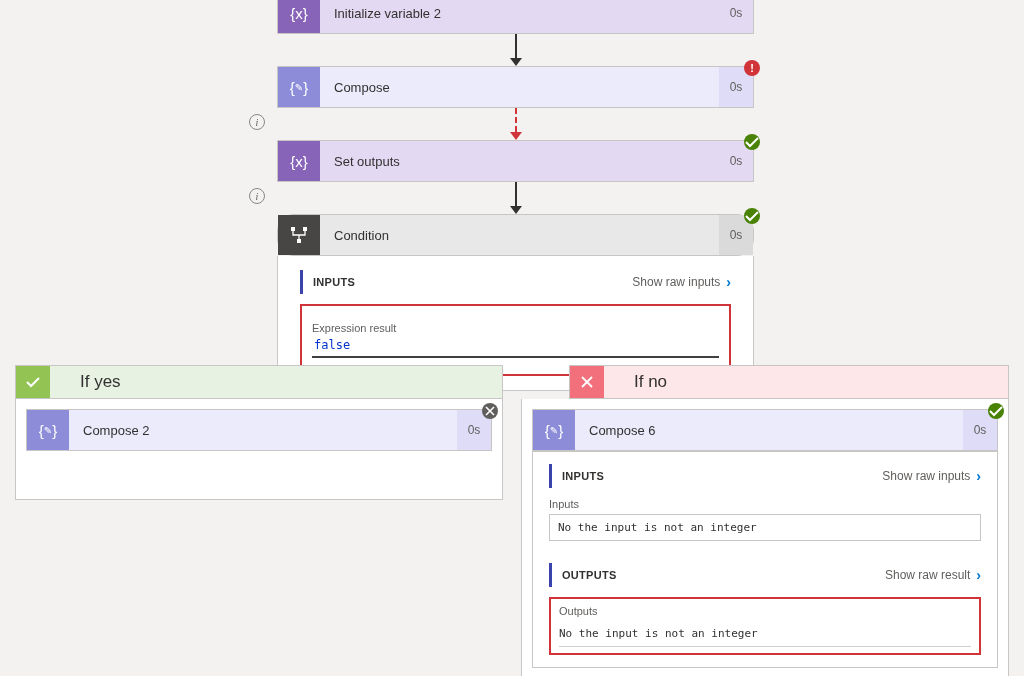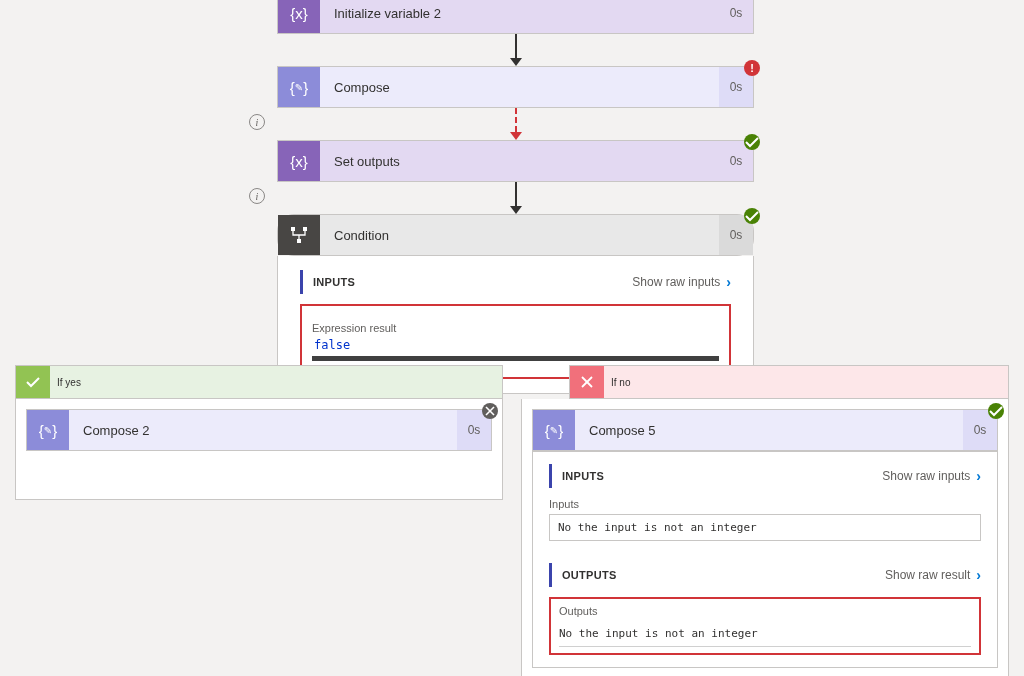--- a/index.html
+++ b/index.html
@@ -21,28 +21,28 @@
     .arrow-down-red { width: 0; height: 0; border-left: 6px solid transparent; border-right: 6px solid transparent; border-top: 8px solid #d13438; }
     .connector { display: flex; flex-direction: column; align-items: center; }
     .info-circle { position: absolute; left: -28px; top: 6px; width: 16px; height: 16px; border: 1px solid #8a8886; border-radius: 50%; font-size: 10px; display: flex; align-items: center; justify-content: center; color: #605e5c; font-style: italic; font-family: Georgia, serif; }
     .panel { background: #fff; border: 1px solid #c8c6c4; border-top: none; padding: 14px 22px; }
     .panel-header { display: flex; justify-content: space-between; align-items: center; border-left: 3px solid #3b44ac; padding: 4px 0 4px 10px; margin-bottom: 10px; }
     .panel-header .hlabel { font-size: 11px; font-weight: 600; letter-spacing: 0.3px; color: #323130; }
     .raw-link { font-size: 12px; color: #605e5c; display: flex; align-items: center; gap: 6px; cursor: pointer; }
     .chev { color: #0078d4; font-weight: bold; font-size: 14px; }
     .expr-box { border: 2px solid #d13438; padding: 16px 10px; }
     .expr-label { font-size: 11px; color: #605e5c; }
-    .expr-val { font-family: Consolas, monospace; font-size: 12px; color: #0033cc; padding: 4px 2px; border-bottom: 5px solid #404040; }
+    .expr-val { font-family: Consolas, monospace; font-size: 12px; color: #0033cc; padding: 4px 2px; border-bottom: 2px solid #404040; }
     .plain-box { border: 1px solid #c8c6c4; padding: 6px 8px; font-family: Consolas, monospace; font-size: 11px; color: #323130; }
     .out-red { border: 2px solid #d13438; padding: 6px 8px; }
     .small-label { font-size: 11px; color: #605e5c; margin-bottom: 4px; }
     .branch-container { position: absolute; display: flex; flex-direction: column; }
     .yes-no-header { display: flex; align-items: stretch; border: 1px solid #c8c6c4; height: 34px; }
     .yn-icon { width: 34px; display: flex; align-items: center; justify-content: center; color: #fff; }
-    .yn-title { flex: 1; display: flex; align-items: center; padding-left: 7px; font-size: 10px; }
+    .yn-title { flex: 1; display: flex; align-items: center; padding-left: 30px; font-size: 17px; }
     .check-svg { width: 16px; height: 12px; }
     .cond-svg { width: 20px; height: 16px; }
   </style>
 </head>
 <body>
 
 <div style="position:absolute; left:277px; top:-8px; width:477px;">
 
   <div class="card" style="position:relative;">
     <div class="card-icon purple-dark">{x}</div>
@@ -148,21 +148,21 @@
       <svg width="12" height="12" viewBox="0 0 12 12">
           <line x1="1" y1="1" x2="11" y2="11" stroke="#fff" stroke-width="1.8"></line>
           <line x1="11" y1="1" x2="1" y2="11" stroke="#fff" stroke-width="1.8"></line>
         </svg>
     </div>
     <div class="yn-title">If no</div>
   </div>
   <div style="background:#fff; border:1px solid #c8c6c4; border-top:none; padding:10px 10px 20px;">
     <div class="card" style="position:relative;">
       <div class="card-icon purple-light">{<span style="font-size:10px;">✎</span>}</div>
-      <div class="card-title fill-purple-light">Compose 5</div>
+      <div class="card-title fill-purple-light">Compose 6</div>
       <div class="card-time time-purple-light">0s</div>
       <div class="badge badge-ok">
         <svg class="check-svg" viewBox="0 0 16 12">
             <polyline points="2,6 6,10 14,2" fill="none" stroke="#fff" stroke-width="2"></polyline>
           </svg>
       </div>
     </div>
     <div class="panel" style="border:1px solid #c8c6c4; padding:12px 16px;">
       <div class="panel-header">
         <span class="hlabel">INPUTS</span>

